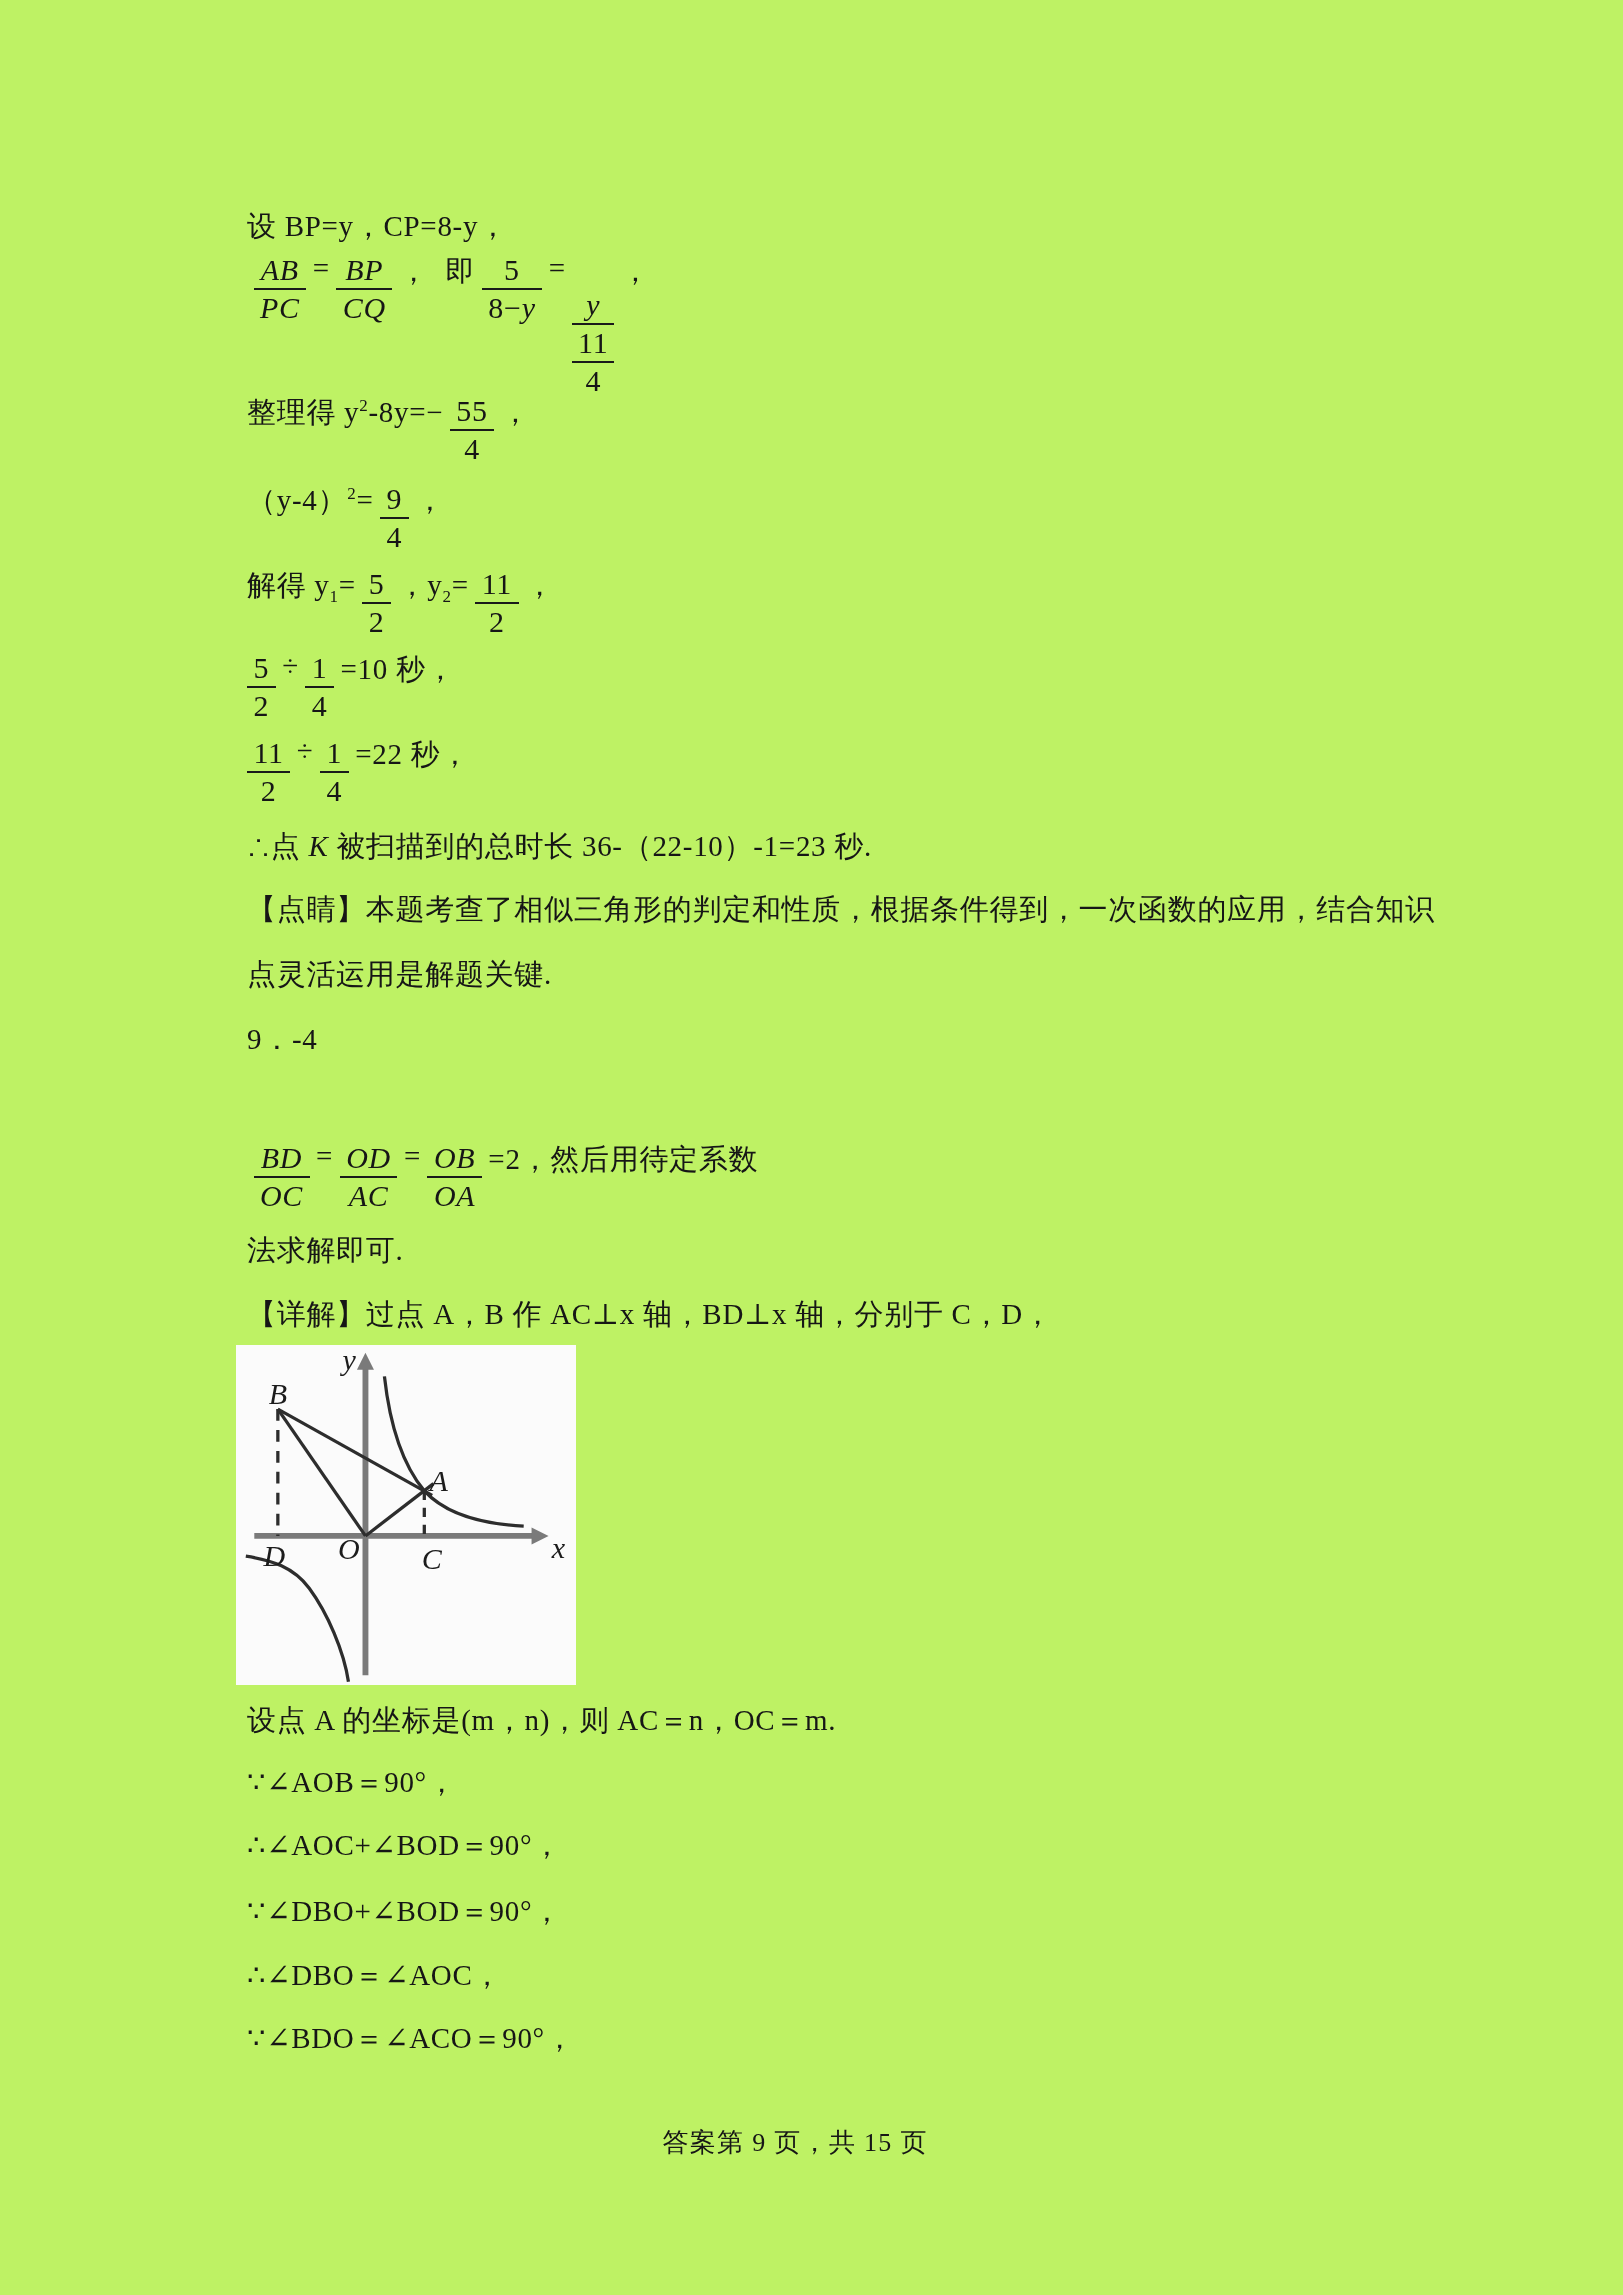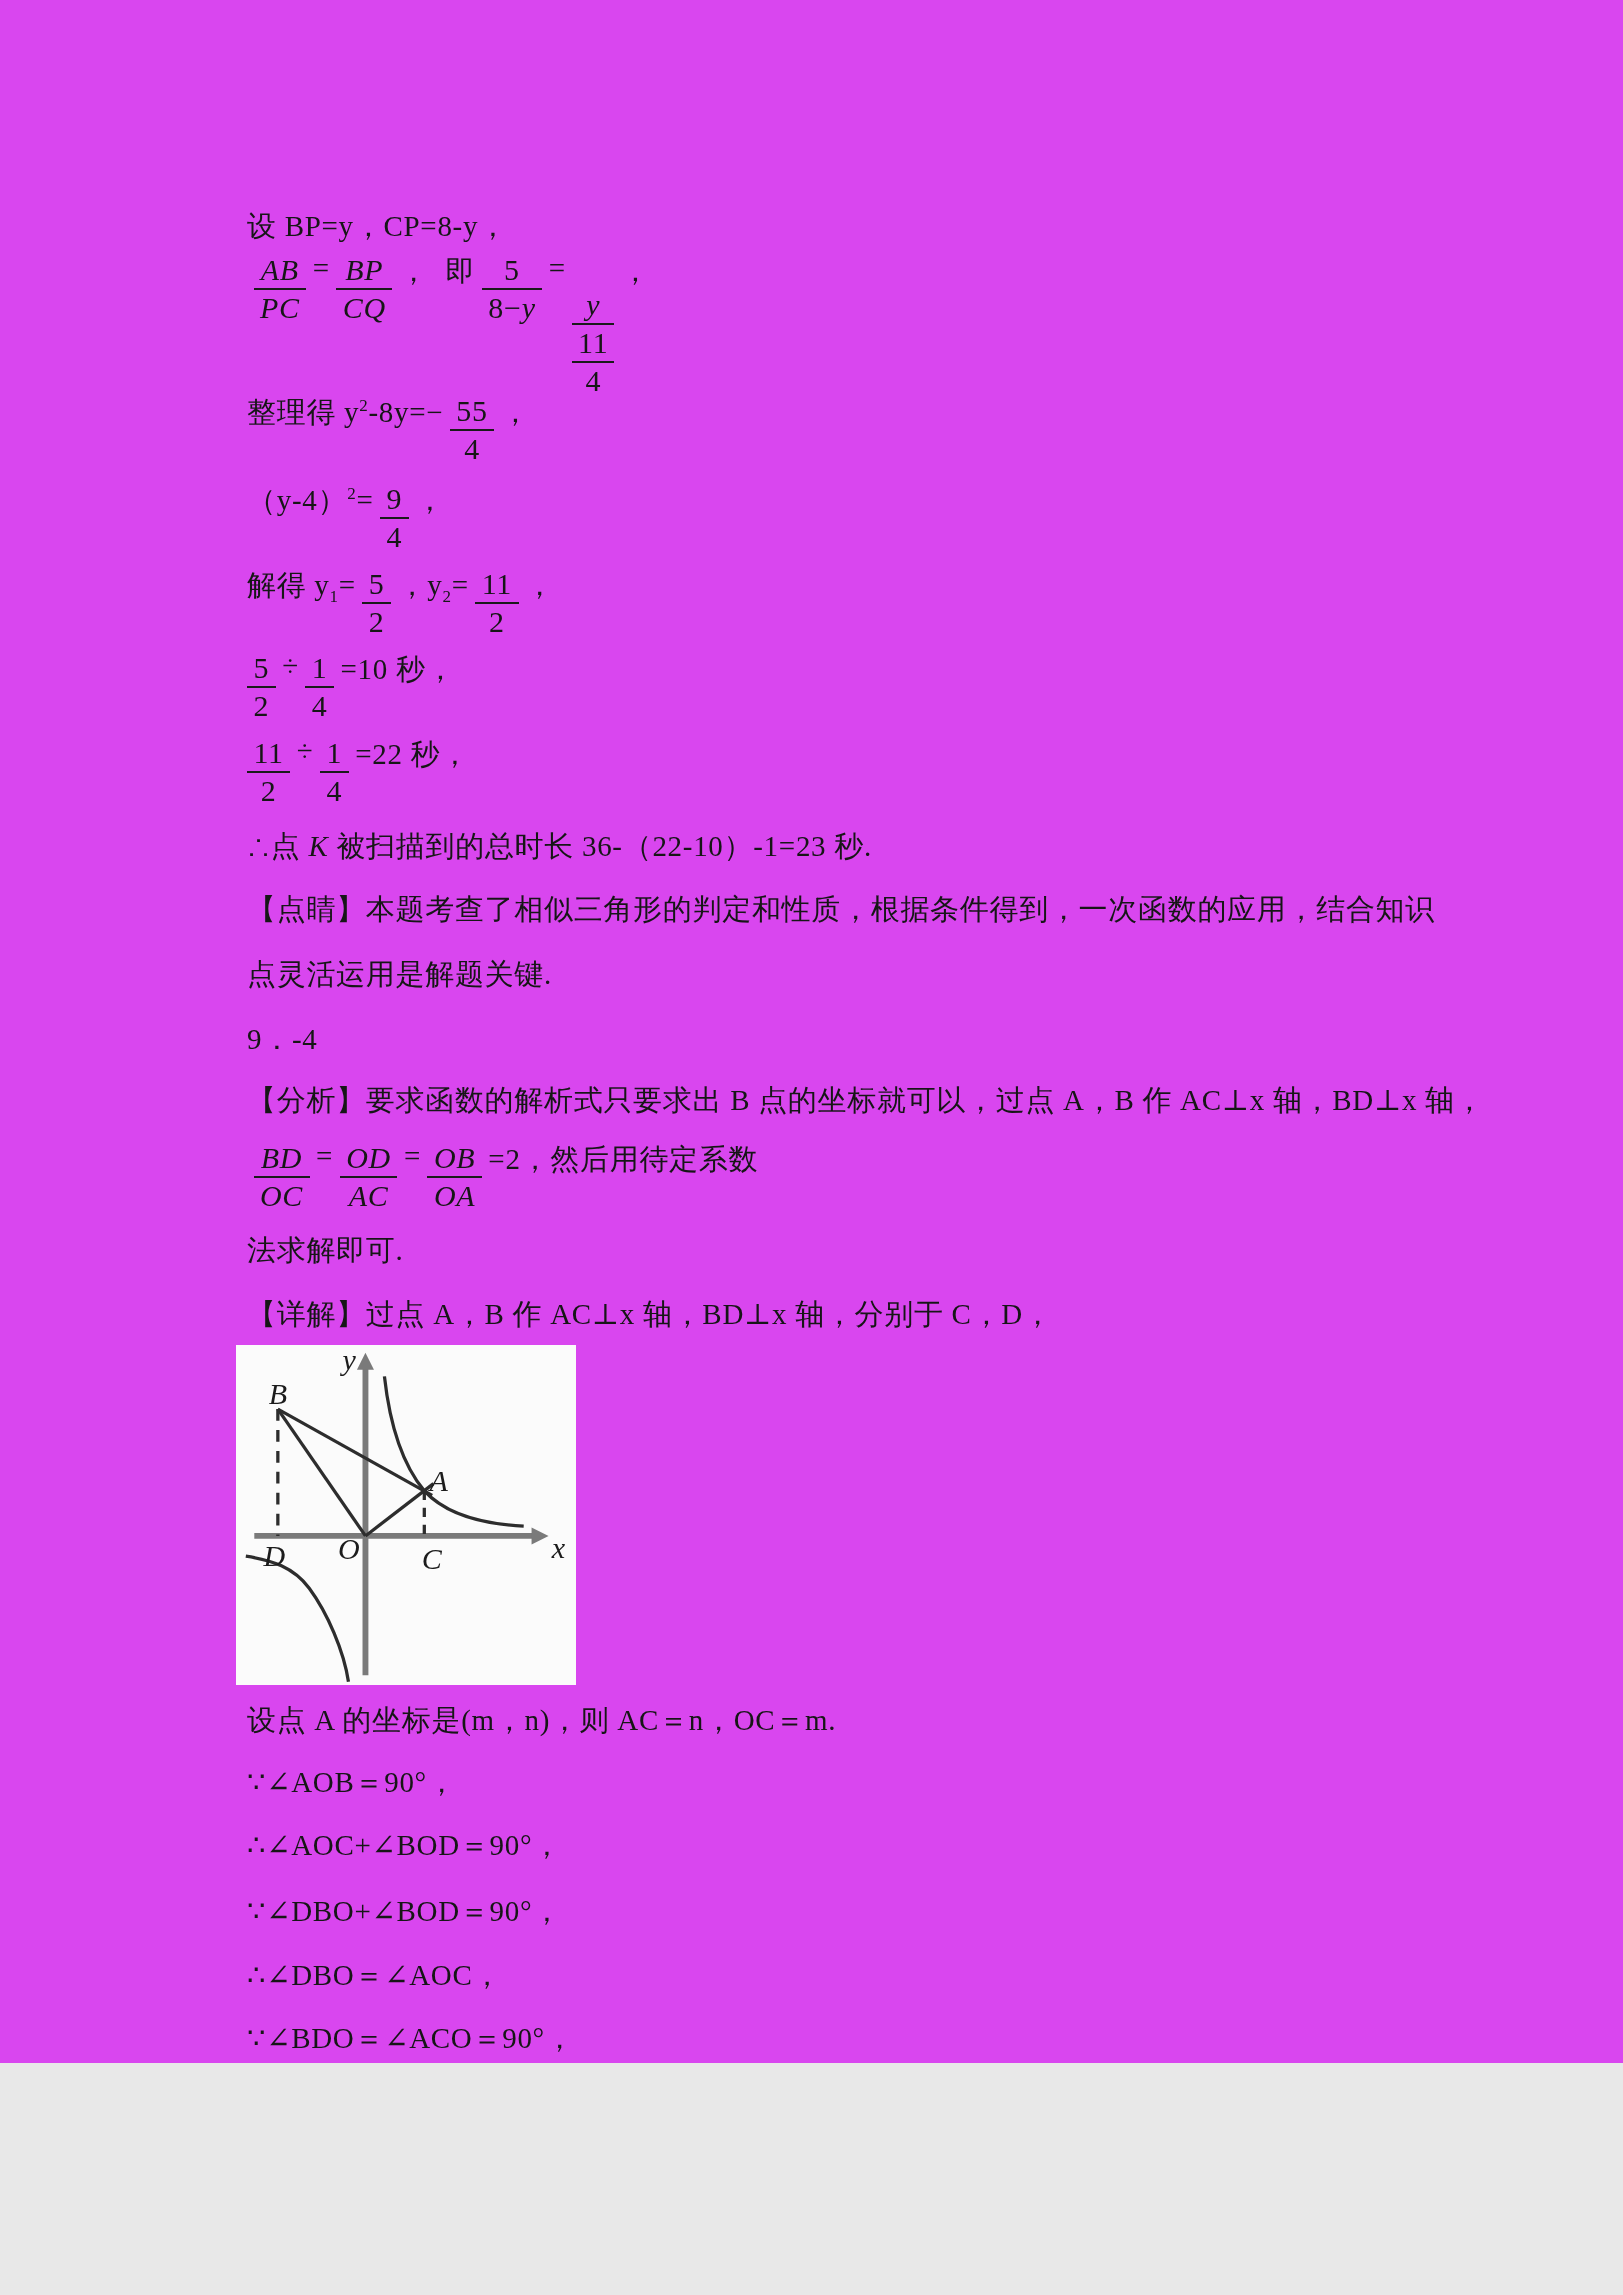--- a/index.html
+++ b/index.html
@@ -1,17 +1,17 @@
 <!DOCTYPE html>
 <html style="font-size:10.5px"><head>
 <meta charset="utf-8">
 <style>
   html,body{margin:0;padding:0;background:#e8e8e8;}
   #page{
-    position:relative;width:1623px;height:2063px;background:#d946ef;
+    position:relative;width:1623px;height:2295px;background:#bef264;
     font-family:"Liberation Serif","DejaVu Serif",serif;color:#161616;
     overflow:hidden;
     text-decoration:underline;
   }
   .ln{position:absolute;left:247px;font-size:29px;line-height:38px;white-space:nowrap;letter-spacing:0.7px;}
   .eq{position:absolute;left:247px;display:flex;align-items:flex-start;font-size:29px;white-space:nowrap;letter-spacing:0.7px;}
   .tx{display:inline-block;}
   .it{font-style:italic;}
   sup{font-size:17px;}
   sub{font-size:17px;}
@@ -127,21 +127,20 @@
       <span class="d">4</span>
     </span>
     <span class="tx">=22 秒，</span>
   </div>
 
   <div class="ln" style="top:827px"><span>∴点 </span><span class="it">K</span><span> 被扫描到的总时长 36-（22-10）-1=23 秒.</span></div>
 
   <div class="ln" style="top:890px">【点睛】本题考查了相似三角形的判定和性质，根据条件得到，一次函数的应用，结合知识</div>
   <div class="ln" style="top:955px">点灵活运用是解题关键.</div>
   <div class="ln" style="top:1020px">9．-4</div>
-  <div class="ln" style="top:1081px">【分析】要求函数的解析式只要求出 B 点的坐标就可以，过点 A，B 作 AC⊥x 轴，BD⊥x 轴，</div>
 
   <div class="eq" style="top:1140px;height:72px">
     <span class="fr">
       <span class="n it">BD</span>
       <span class="d it">OC</span>
     </span>
     <span class="tx">=</span>
     <span class="fr">
       <span class="n it">OD</span>
       <span class="d it">AC</span>

